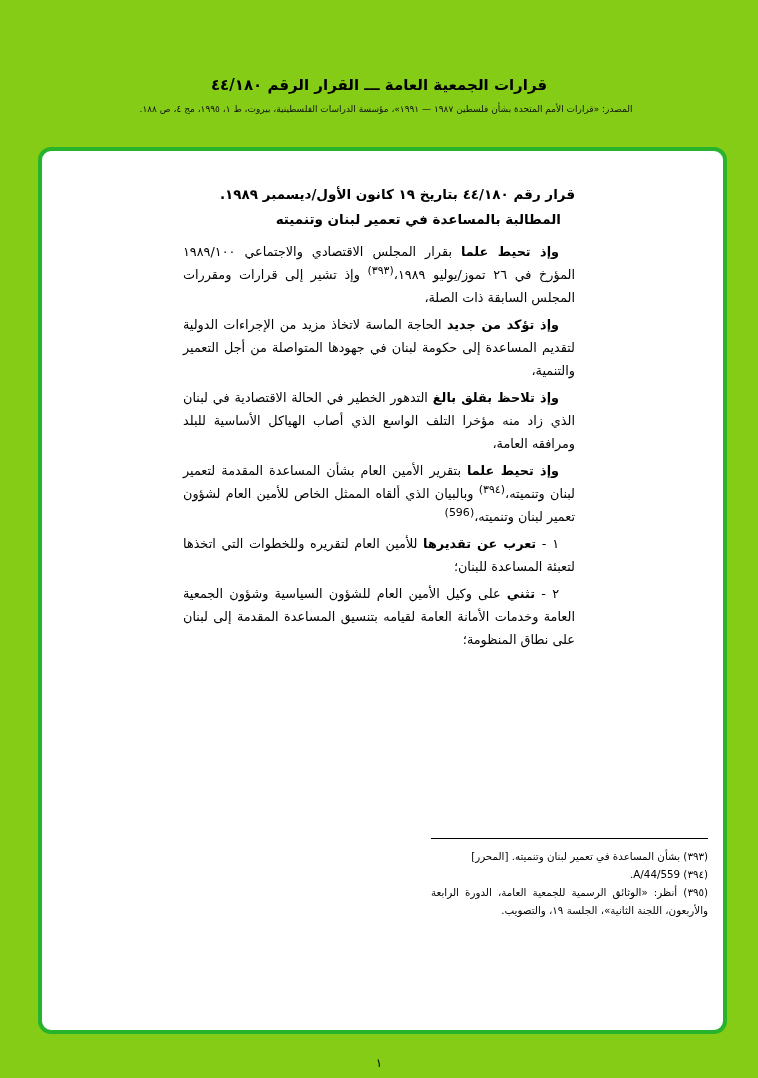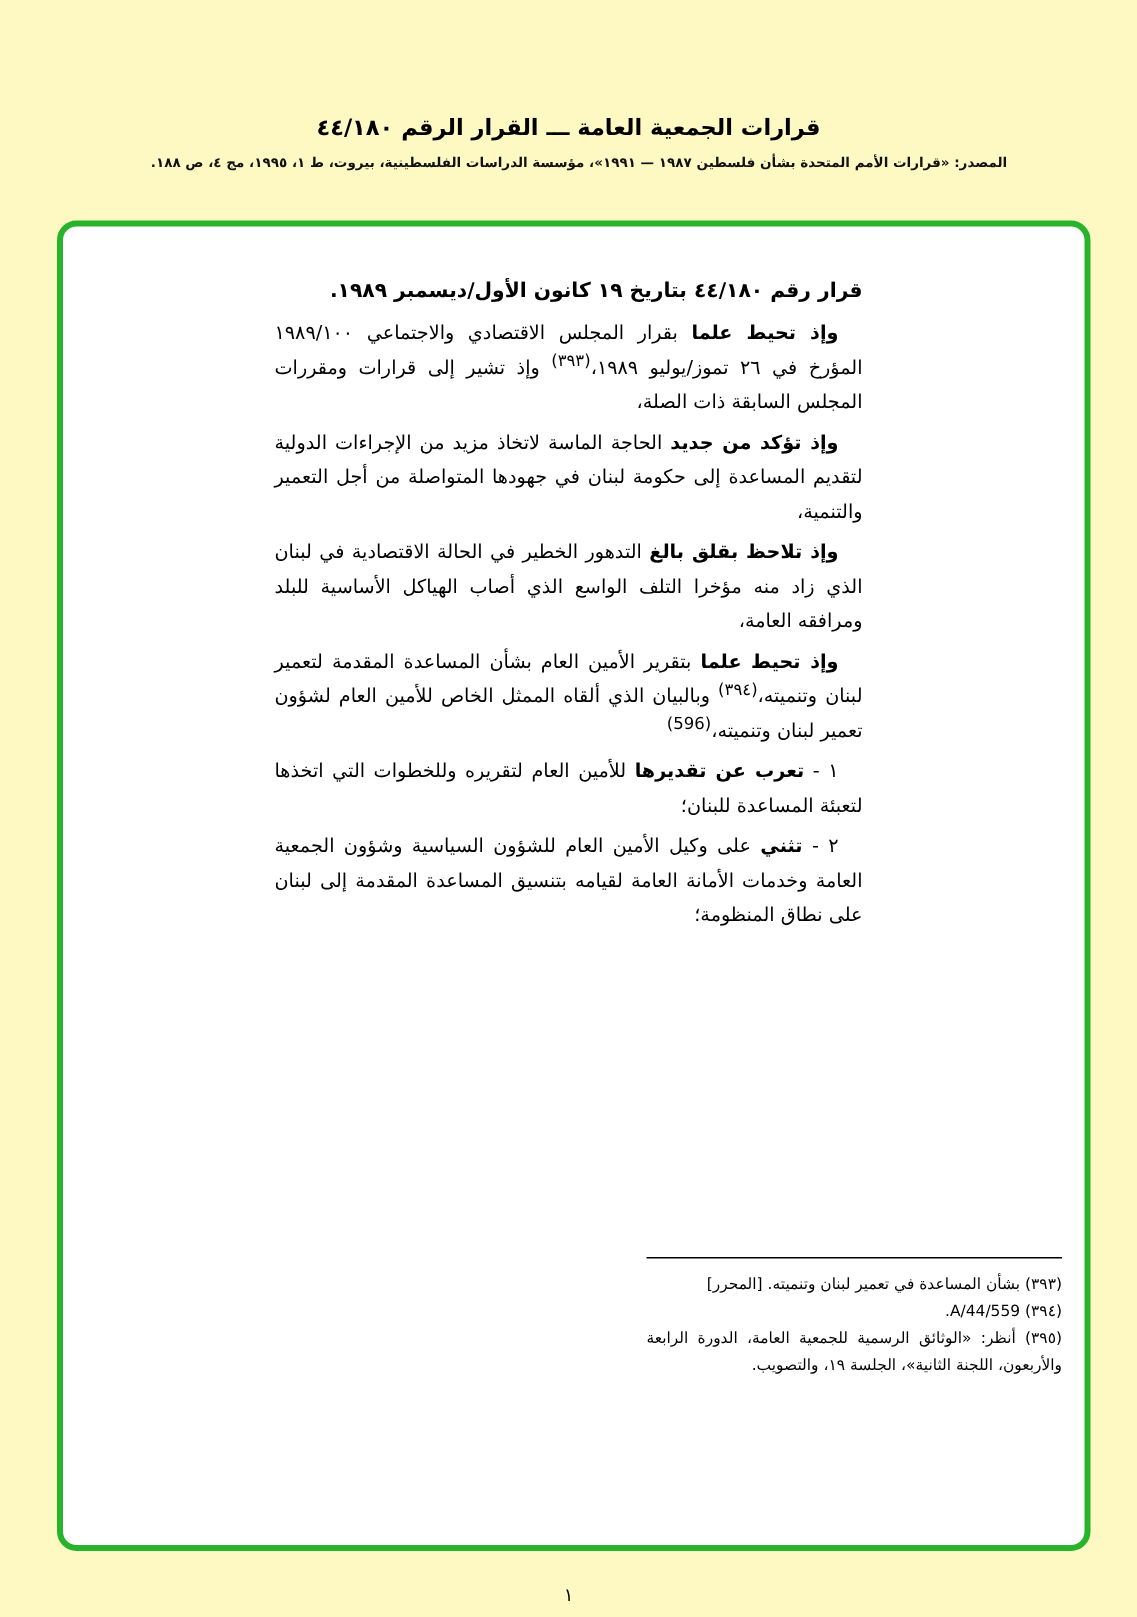--- a/index.html
+++ b/index.html
@@ -4,21 +4,21 @@
 <style>
   html, body {
     margin: 0;
     padding: 0;
     background: #ffffff;
   }
   .page {
     position: relative;
     width: 758px;
     height: 1078px;
-    background: #fef9c3;
+    background: #84cc16;
     color: #000000;
     font-family: "DejaVu Sans", sans-serif;
     direction: rtl;
     overflow: hidden;
   }
   .doc-header {
     position: absolute;
     top: 76px;
     left: 0;
     right: 0;
@@ -27,21 +27,21 @@
     font-weight: bold;
     letter-spacing: 0.2px;
   }
   .doc-source {
     position: absolute;
     top: 104px;
     left: 0;
     right: 0;
     text-align: center;
     font-size: 9px;
-    font-weight: bold;
+    font-weight: normal;
     color: #111111;
     padding-left: 14px;
   }
   .frame {
     position: absolute;
     top: 147px;
     right: 31px;
     width: 689px;
     height: 887px;
     border: 4px solid #27b32b;
@@ -111,20 +111,21 @@
 
 <div class="page">
 
   <div class="doc-header">قرارات الجمعية العامة ـــ القرار الرقم ٤٤/١٨٠</div>
   <div class="doc-source">المصدر: «قرارات الأمم المتحدة بشأن فلسطين ١٩٨٧ — ١٩٩١»، مؤسسة الدراسات الفلسطينية، بيروت، ط ١، ١٩٩٥، مج ٤، ص ١٨٨.</div>
 
   <div class="frame"></div>
 
   <div class="column">
     <p class="res-title">قرار رقم ٤٤/١٨٠ بتاريخ ١٩ كانون الأول/ديسمبر ١٩٨٩.</p>
+    <p class="res-subtitle">المطالبة بالمساعدة في تعمير لبنان وتنميته</p>
 
 
 
     <p class="para"><span></span><b>وإذ تحيط علما</b><span> بقرار المجلس الاقتصادي والاجتماعي ١٩٨٩/١٠٠ المؤرخ في ٢٦ تموز/يوليو ١٩٨٩،</span><sup>(٣٩٣)</sup><span> وإذ تشير إلى قرارات ومقررات المجلس السابقة ذات الصلة،</span><sup></sup></p>
 
     <p class="para"><span></span><b>وإذ تؤكد من جديد</b><span> الحاجة الماسة لاتخاذ مزيد من الإجراءات الدولية لتقديم المساعدة إلى حكومة لبنان في جهودها المتواصلة من أجل التعمير والتنمية،</span><sup></sup><span></span><sup></sup></p>
 
     <p class="para"><span></span><b>وإذ تلاحظ بقلق بالغ</b><span> التدهور الخطير في الحالة الاقتصادية في لبنان الذي زاد منه مؤخرا التلف الواسع الذي أصاب الهياكل الأساسية للبلد ومرافقه العامة،</span><sup></sup><span></span><sup></sup></p>
 
     <p class="para"><span></span><b>وإذ تحيط علما</b><span> بتقرير الأمين العام بشأن المساعدة المقدمة لتعمير لبنان وتنميته،</span><sup>(٣٩٤)</sup><span> وبالبيان الذي ألقاه الممثل الخاص للأمين العام لشؤون تعمير لبنان وتنميته،</span><sup>(596)</sup></p>

